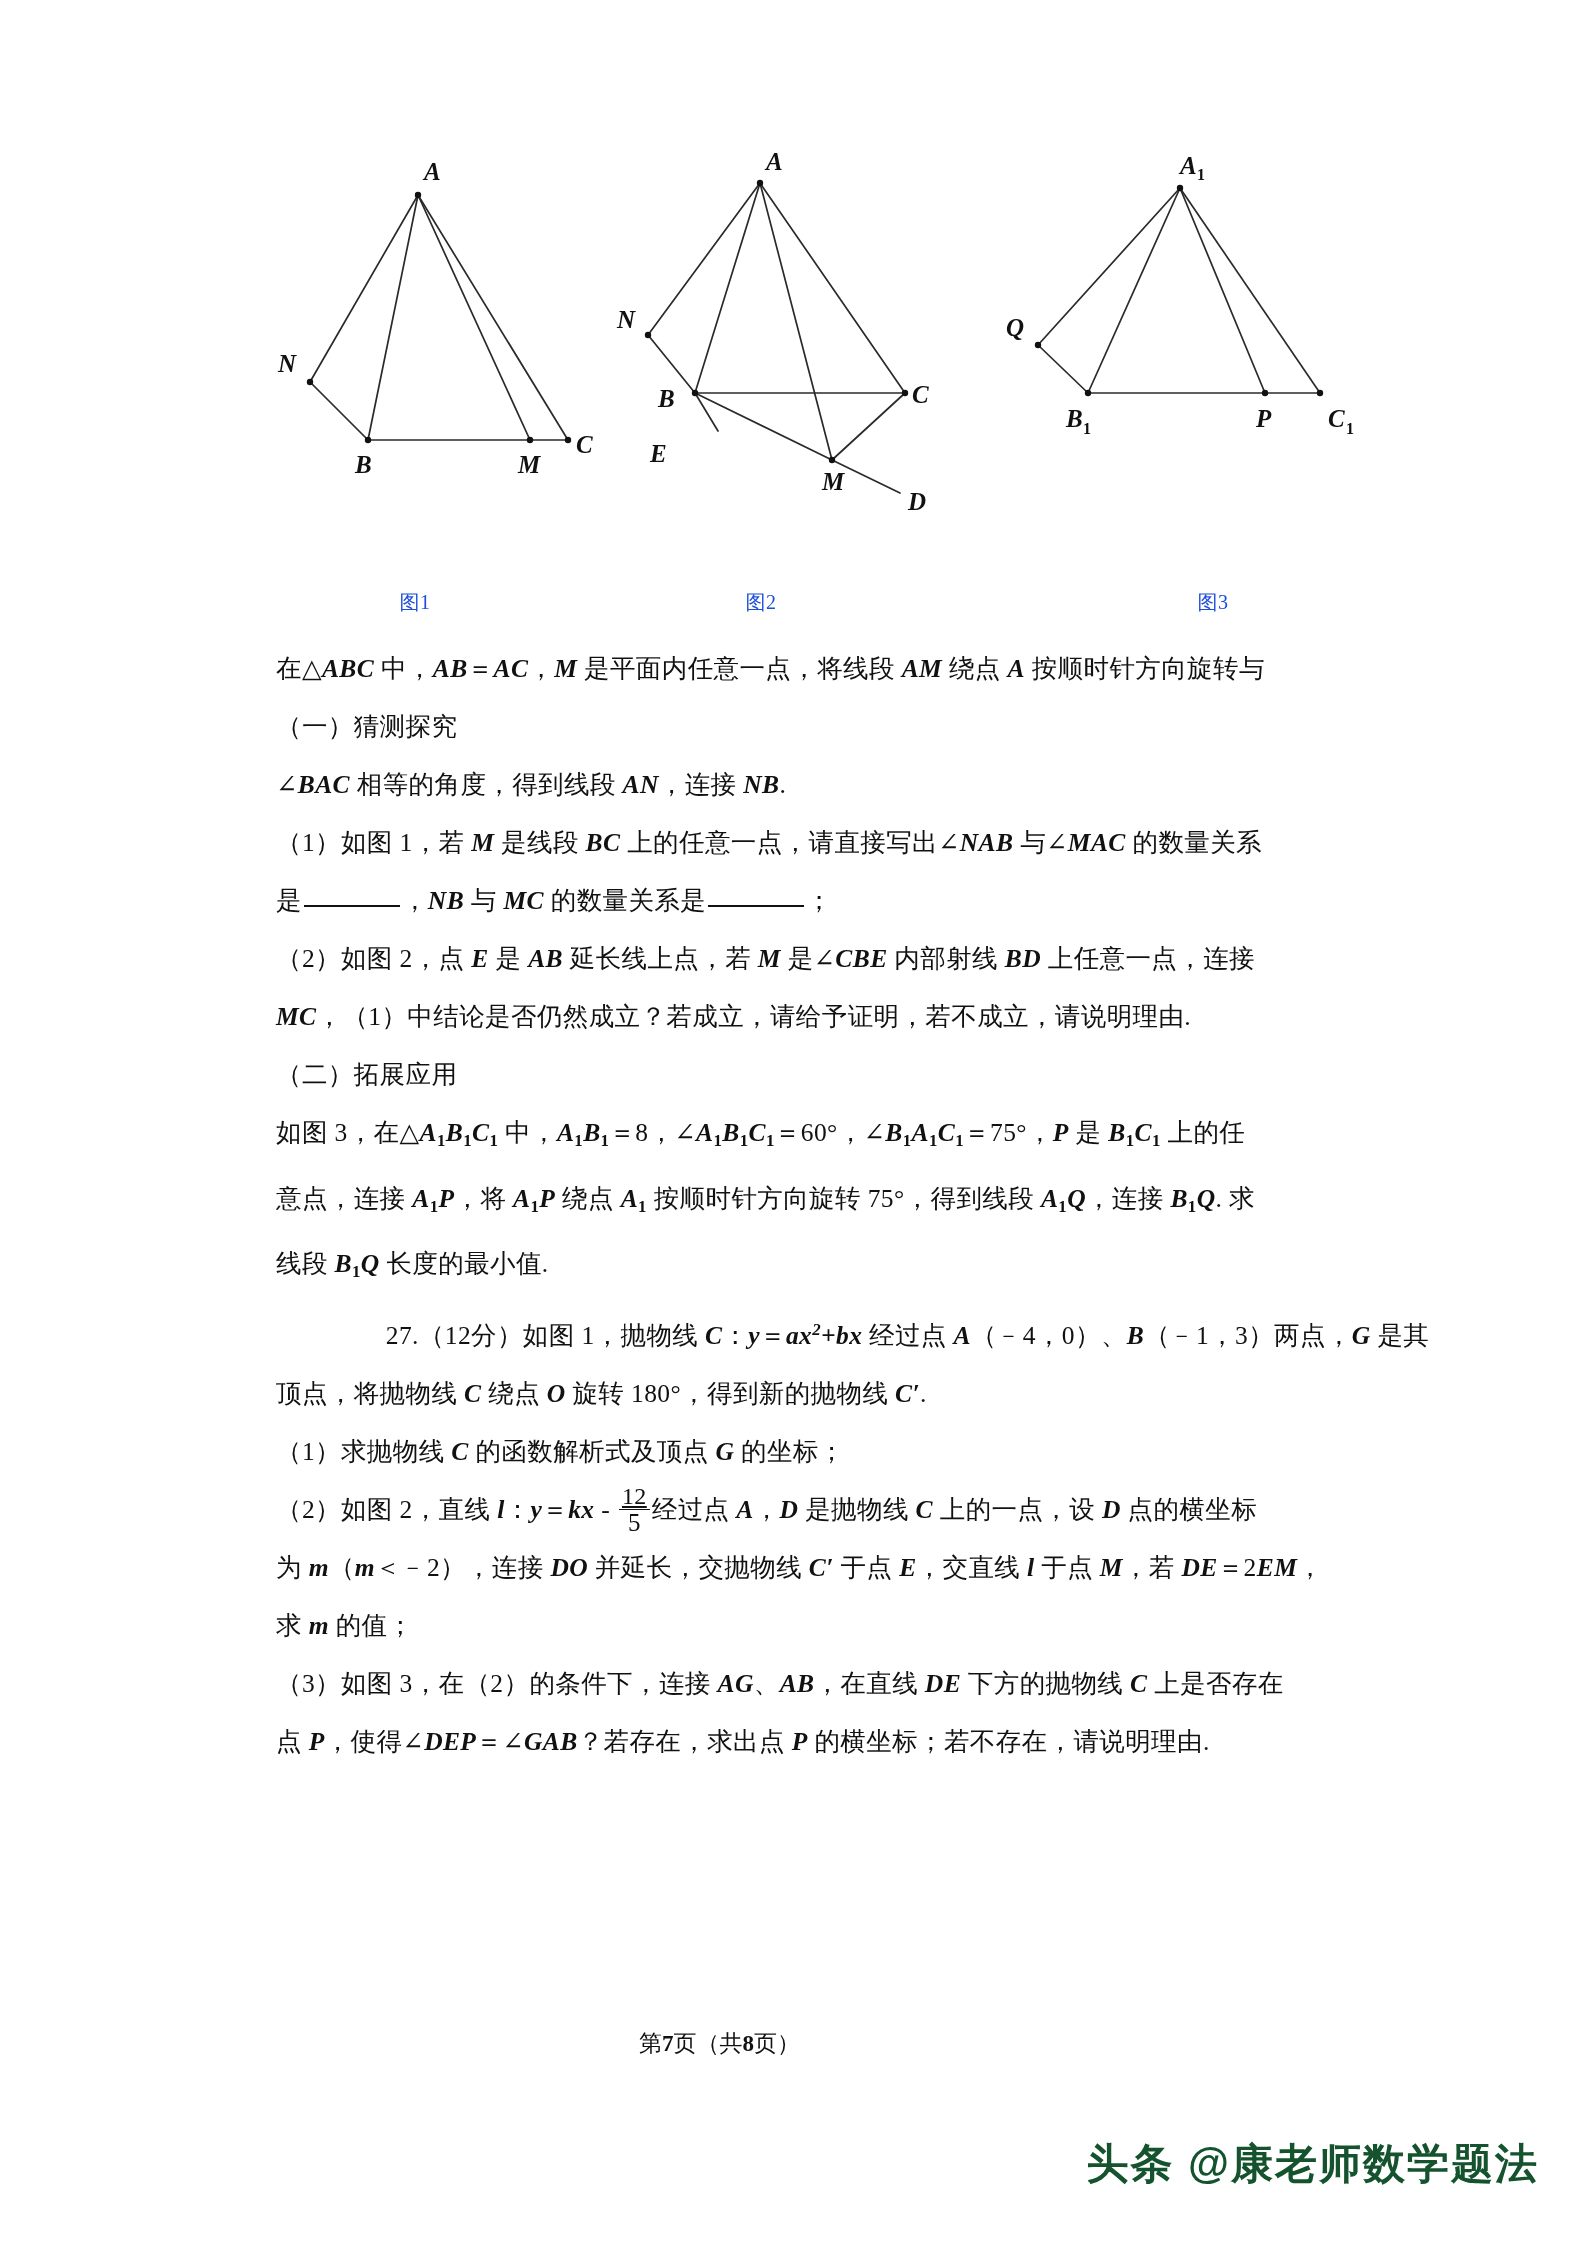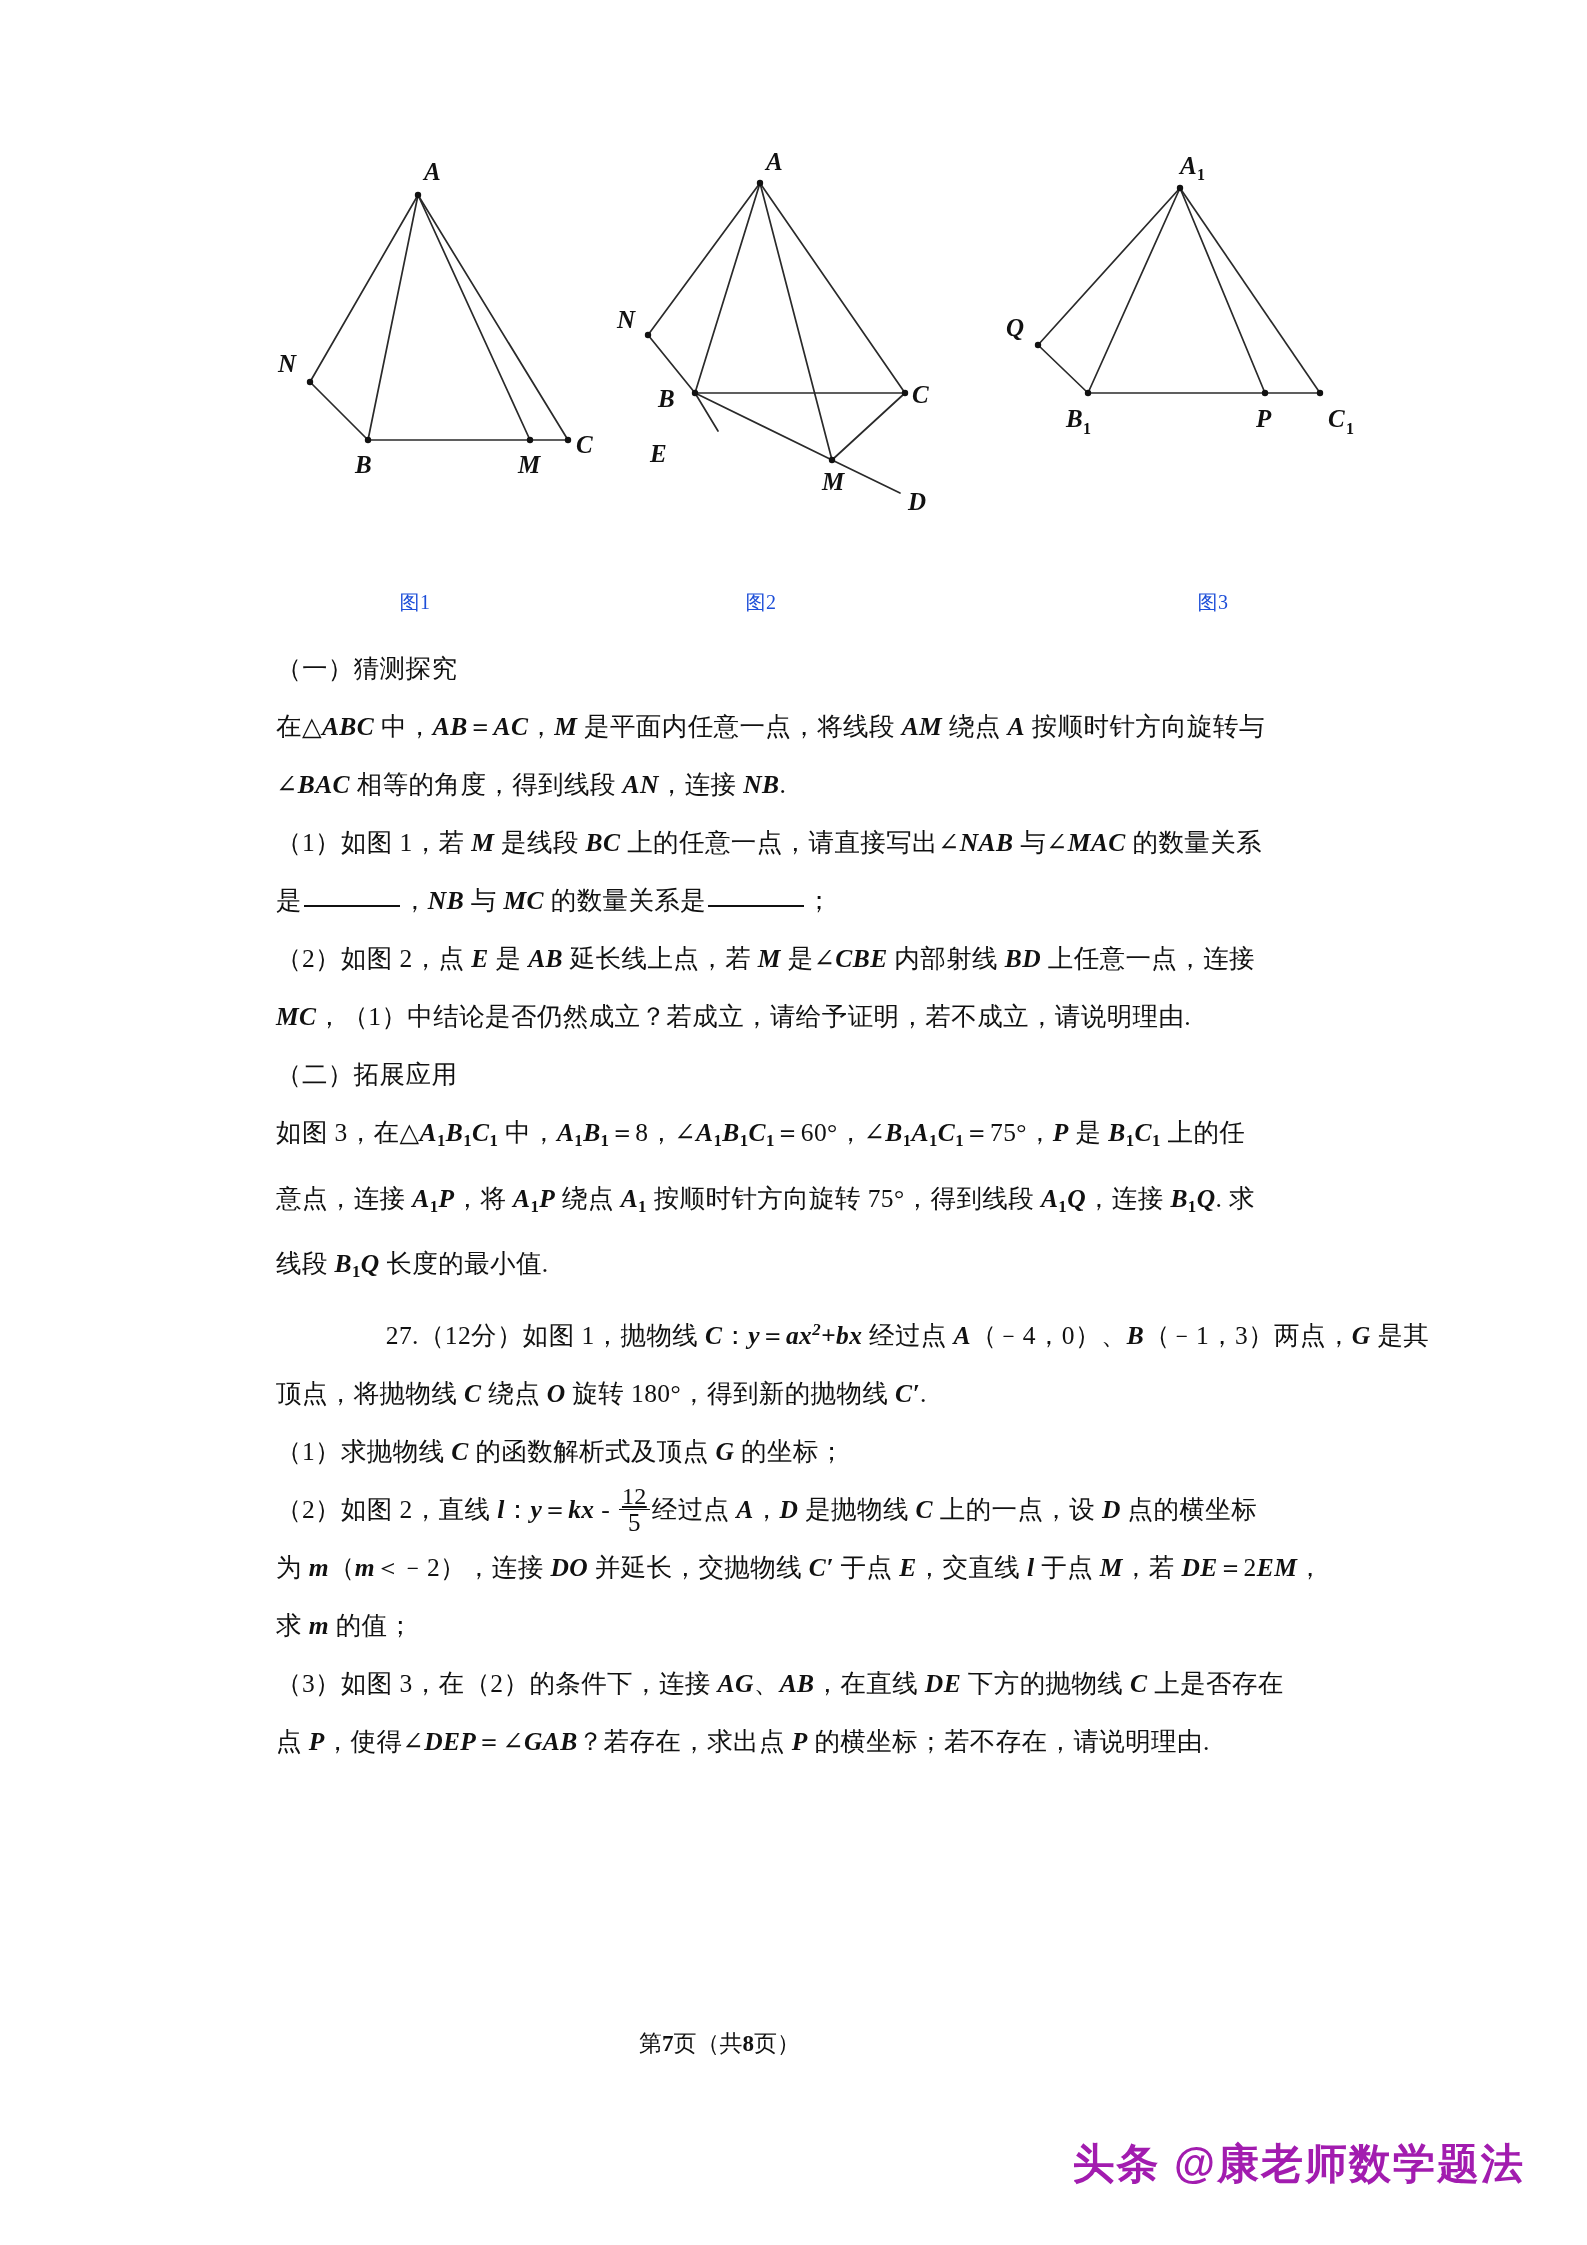--- a/index.html
+++ b/index.html
@@ -152,26 +152,26 @@
     width: 1439px;
     text-align: center;
     font-size: 23px;
     color: #111;
   }
   #page-footer b { font-weight: 700; }
 
   
   #watermark {
     position: absolute;
-    right: 62px;
+    right: 48px;
     top: 2136px;
     font-family: "Liberation Sans", "DejaVu Sans", sans-serif;
     font-size: 42px;
     font-weight: 700;
-    color: #a21caf;
+    color: #14532d;
     letter-spacing: 2px;
     white-space: nowrap;
   }
 </style>
 </head>
 <body>
 
 <div id="page-sheet">
 
   <div id="figures-strip">
@@ -271,24 +271,24 @@
         <text class="geo-label" x="266" y="277">P</text>
         <text class="geo-label" x="16" y="186">Q</text>
       </svg>
       <div class="figure-caption">图3</div>
     </div>
 
   </div>
 
   <div id="problem-body">
 
+    <div class="para indent-0"><span>在△</span><span class="ital">ABC</span><span> 中，</span><span class="ital">AB</span><span>＝</span><span class="ital">AC</span><span>，</span><span class="ital">M</span><span> 是平面内任意一点，将线段 </span><span class="ital">AM</span><span> 绕点 </span><span class="ital">A</span><span> 按顺时针方向旋转与</span></div>
+
     <div class="para indent-0">（一）猜测探究</div>
 
-    <div class="para indent-0"><span>在△</span><span class="ital">ABC</span><span> 中，</span><span class="ital">AB</span><span>＝</span><span class="ital">AC</span><span>，</span><span class="ital">M</span><span> 是平面内任意一点，将线段 </span><span class="ital">AM</span><span> 绕点 </span><span class="ital">A</span><span> 按顺时针方向旋转与</span></div>
-
     <div class="para indent-0"><span>∠</span><span class="ital">BAC</span><span> 相等的角度，得到线段 </span><span class="ital">AN</span><span>，连接 </span><span class="ital">NB</span><span>.</span></div>
 
     <div class="para indent-0"><span>（1）如图 1，若 </span><span class="ital">M</span><span> 是线段 </span><span class="ital">BC</span><span> 上的任意一点，请直接写出∠</span><span class="ital">NAB</span><span> 与∠</span><span class="ital">MAC</span><span> 的数量关系</span></div>
 
     <div class="para cont"><span>是</span><span class="blank-line"></span><span>，</span><span class="ital">NB</span><span> 与 </span><span class="ital">MC</span><span> 的数量关系是</span><span class="blank-line"></span><span>；</span></div>
 
     <div class="para indent-0"><span>（2）如图 2，点 </span><span class="ital">E</span><span> 是 </span><span class="ital">AB</span><span> 延长线上点，若 </span><span class="ital">M</span><span> 是∠</span><span class="ital">CBE</span><span> 内部射线 </span><span class="ital">BD</span><span> 上任意一点，连接</span></div>
 
     <div class="para cont"><span class="ital">MC</span><span>，（1）中结论是否仍然成立？若成立，请给予证明，若不成立，请说明理由.</span></div>
 

